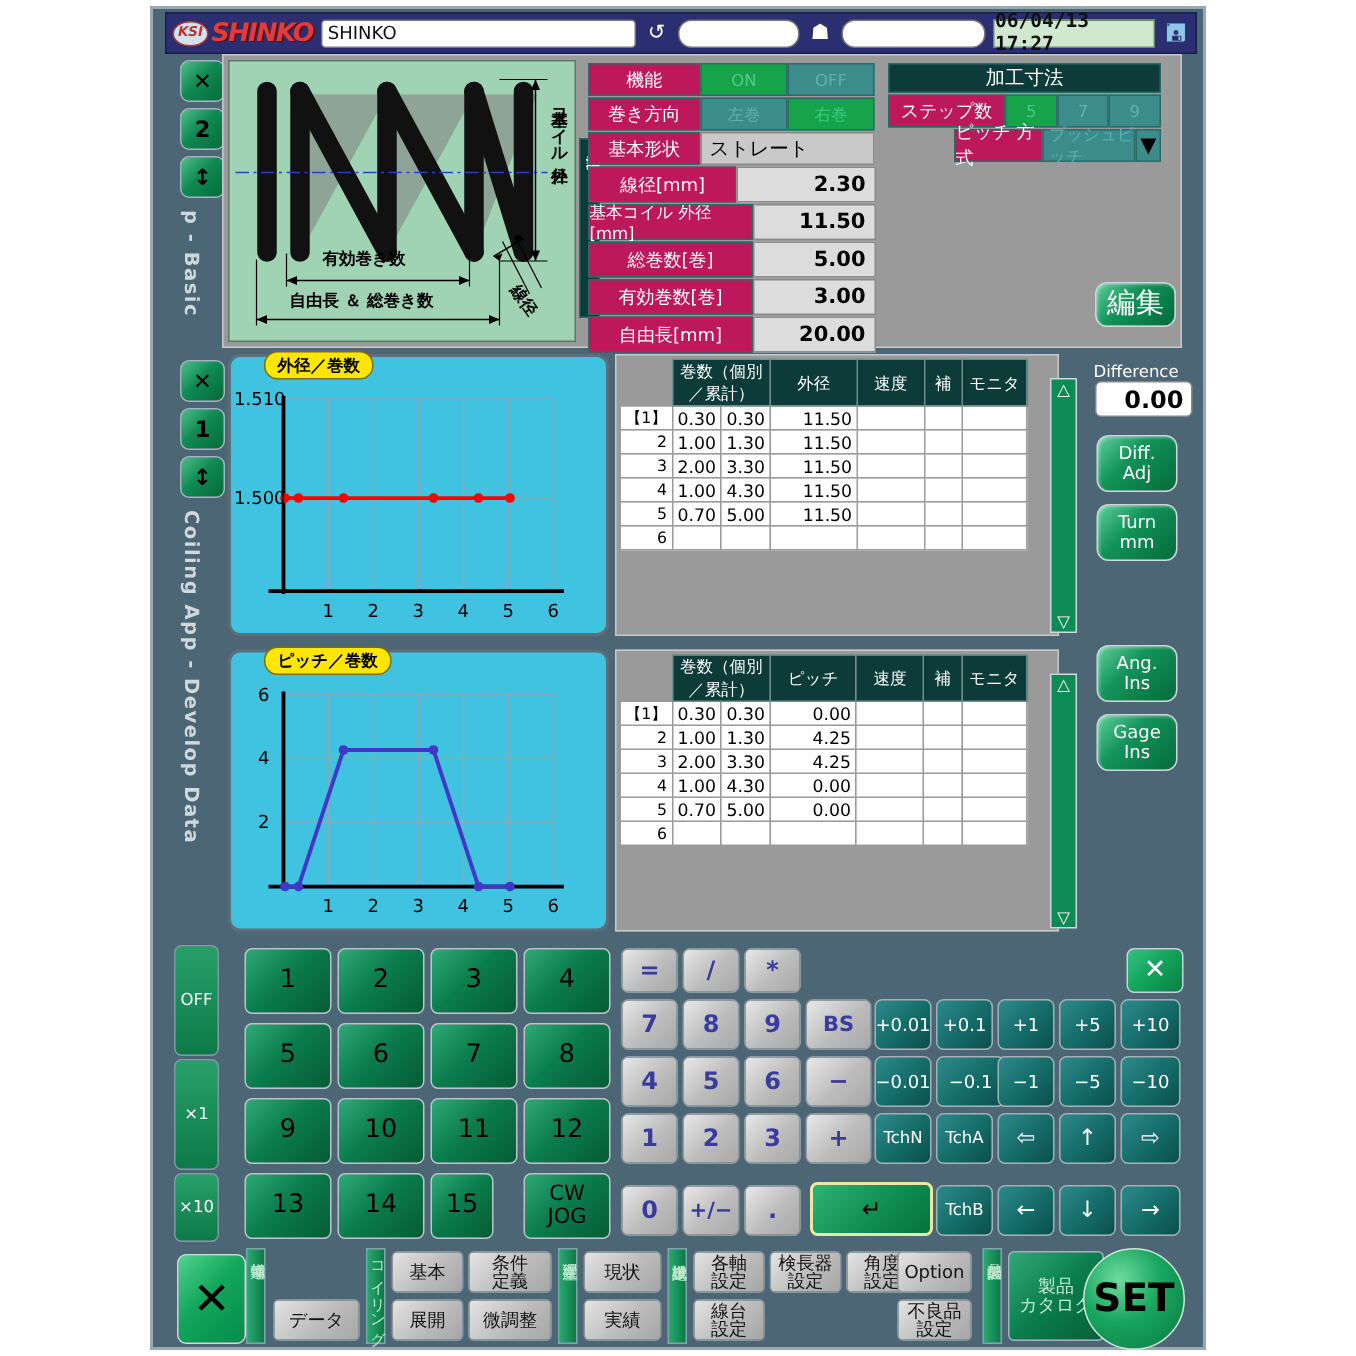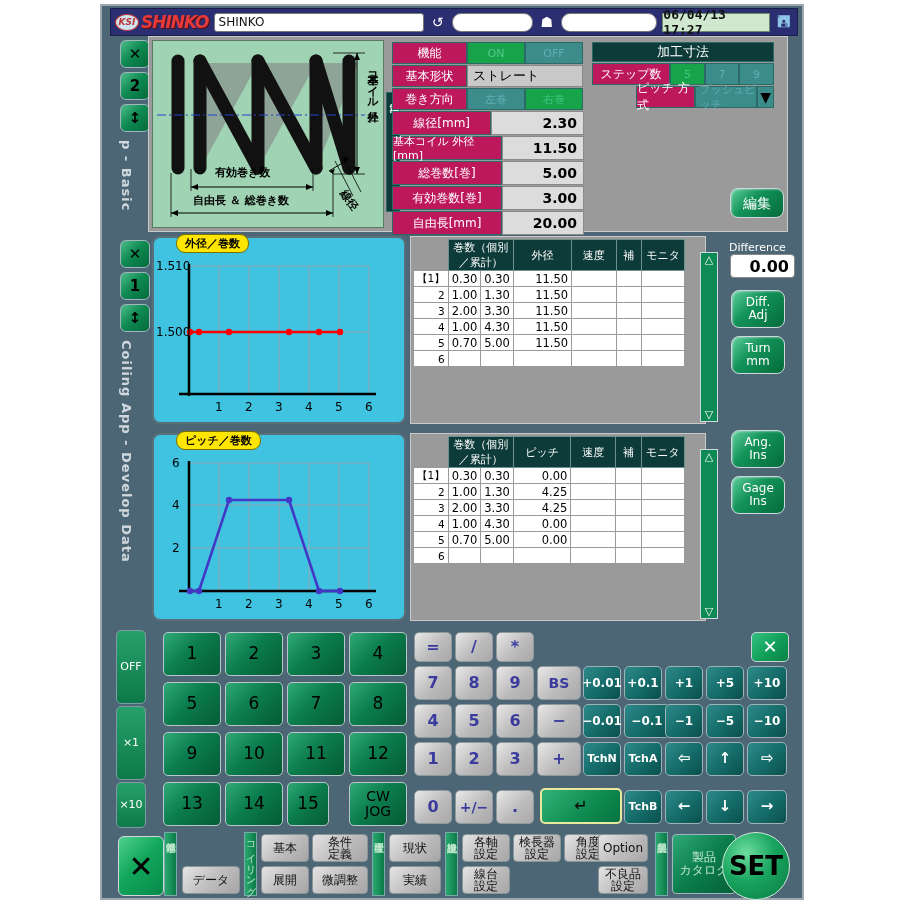--- a/index.html
+++ b/index.html
@@ -90,21 +90,21 @@
           color:#fff;font-size:11px;}
 
   
   .key{position:absolute;border-radius:5px;box-sizing:border-box;display:flex;align-items:center;
        justify-content:center;text-align:center;line-height:1.05;}
   .key-green{background:linear-gradient(135deg,#2fa977 0%,#0b7d4c 45%,#055c35 100%);
              border:1px solid #b9c6cc;color:#000;font-size:17px;}
   .key-grey{background:linear-gradient(135deg,#e8e8e8 0%,#bcbcbc 55%,#a8a8a8 100%);
             border:1px solid #8e9aa0;color:#3b3b9e;font-size:16px;font-weight:bold;}
   .key-teal{background:linear-gradient(135deg,#2d8a8a 0%,#146b68 55%,#0b4f4d 100%);
-            border:1px solid #9fb2b8;color:#fff;font-size:12px;font-weight:bold;}
+            border:1px solid #9fb2b8;color:#fff;font-size:12px;font-weight:normal;}
   .key-mode{background:linear-gradient(180deg,#28a06a 0%,#0c7a48 100%);border:1px solid #7f9aa4;
             color:#fff;font-size:11px;}
   .key-enter{background:linear-gradient(135deg,#30b277 0%,#0e8a50 60%,#067440 100%);
              border:2px solid #e8e8a0;color:#000;font-size:16px;}
 
   
   .tbbtn{position:absolute;border-radius:4px;box-sizing:border-box;display:flex;align-items:center;
          justify-content:center;text-align:center;line-height:1.05;font-size:12px;
          background:linear-gradient(135deg,#e4e4e4 0%,#bcbcbc 55%,#a6a6a6 100%);
          border:1px solid #8a959b;color:#111;}
@@ -214,28 +214,28 @@
 
   <div class="specpanel">
 
     <div class="srow">
       <div class="slabel" style="width:75px;">機能</div>
       <div class="tgl tgl-on" style="width:58px;">ON</div>
       <div class="tgl tgl-off" style="width:58px;">OFF</div>
     </div>
 
     <div class="srow">
-      <div class="slabel" style="width:75px;">基本形状</div>
-      <div class="cellgrey" style="width:116px;border:1px solid #8a8a8a;box-sizing:border-box;display:flex;align-items:center;padding-left:5px;font-size:13px;">ストレート</div>
-    </div>
-
-    <div class="srow">
       <div class="slabel" style="width:75px;">巻き方向</div>
       <div class="tgl tgl-off" style="width:58px;">左巻</div>
       <div class="tgl tgl-sel" style="width:58px;">右巻</div>
+    </div>
+
+    <div class="srow">
+      <div class="slabel" style="width:75px;">基本形状</div>
+      <div class="cellgrey" style="width:116px;border:1px solid #8a8a8a;box-sizing:border-box;display:flex;align-items:center;padding-left:5px;font-size:13px;">ストレート</div>
     </div>
 
     <div class="srow" style="height:24px;">
       <div class="slabel" style="width:110px;text-align:right;">線径[mm]</div>
       <div class="sval" style="width:102px;">2.30</div>
     </div>
     <div class="srow" style="height:24px;">
       <div class="slabel" style="width:110px;font-size:11px;">基本コイル 外径[mm]</div>
       <div class="sval" style="width:82px;">11.50</div>
     </div>
@@ -261,21 +261,21 @@
       <div class="tgl tgl-off" style="width:34px;">7</div>
       <div class="tgl tgl-off" style="width:35px;">9</div>
     </div>
     <div class="srow" style="margin-top:1px;">
       <div class="slabel" style="width:78px;margin-left:44px;">ピッチ 方式</div>
       <div class="tgl tgl-off" style="width:82px;justify-content:flex-start;padding-left:4px;">プッシュピッチ</div>
       <div class="tgl tgl-off" style="width:22px;color:#000;font-size:14px;">▼</div>
     </div>
   </div>
 
-  <div class="gbtn" style="position:absolute;left:730px;top:188px;width:54px;height:30px;font-size:14px;">編集</div>
+  <div class="gbtn" style="position:absolute;left:730px;top:188px;width:54px;height:30px;font-size:19px;">編集</div>
 
   <div class="panel" style="left:148px;top:234px;width:640px;height:192px;background:transparent;border:none;"></div>
 
   <div class="chartbox" style="left:152px;top:236px;width:254px;height:188px;">
     <svg width="250" height="184" viewBox="0 0 250 184">
 
       <g stroke="#8fa7b5" stroke-width="1">
         <line x1="65" y1="28" x2="65" y2="155"></line>
         <line x1="95" y1="28" x2="95" y2="155"></line>
         <line x1="125" y1="28" x2="125" y2="155"></line>

